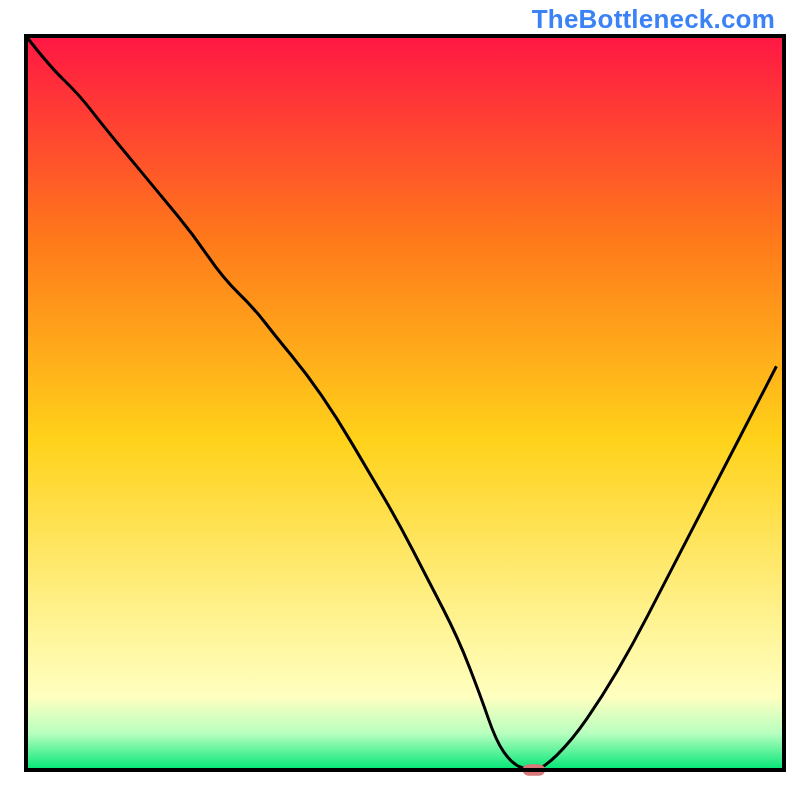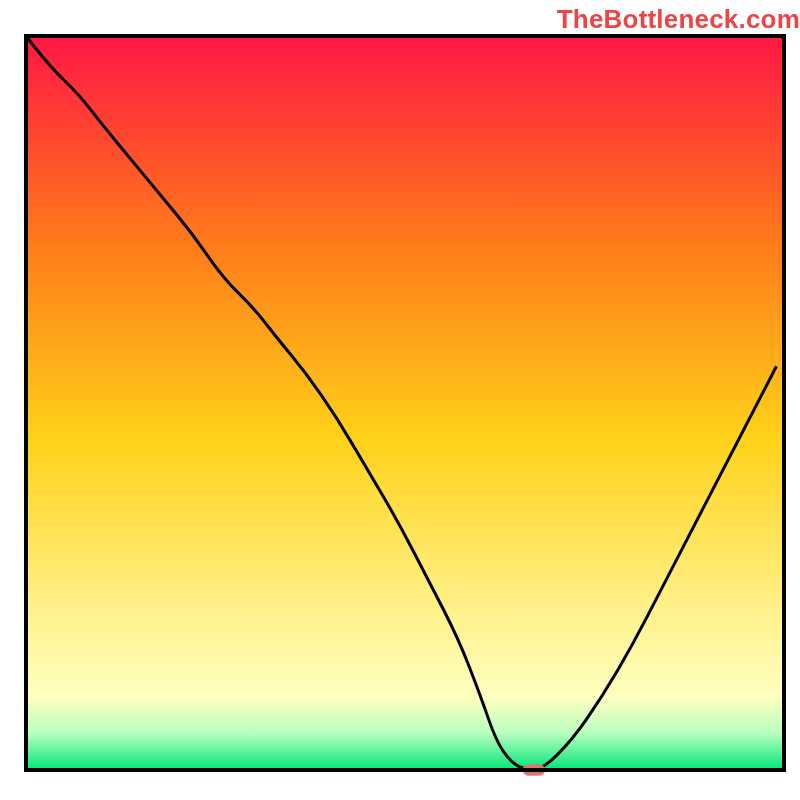--- a/index.html
+++ b/index.html
@@ -11,24 +11,24 @@
     font-family: Arial, Helvetica, sans-serif;
   }
   .outer {
     position: relative;
     width: 800px;
     height: 800px;
   }
   .watermark {
     position: absolute;
     top: 4px;
-    right: 0;
+    right: 25px;
     font-size: 26px;
     font-weight: 600;
-    color: #ef4444;
+    color: #3b82f6;
     letter-spacing: 0.2px;
   }
   svg {
     display: block;
   }
 </style>
 </head>
 <body>
 
 <div class="outer">

